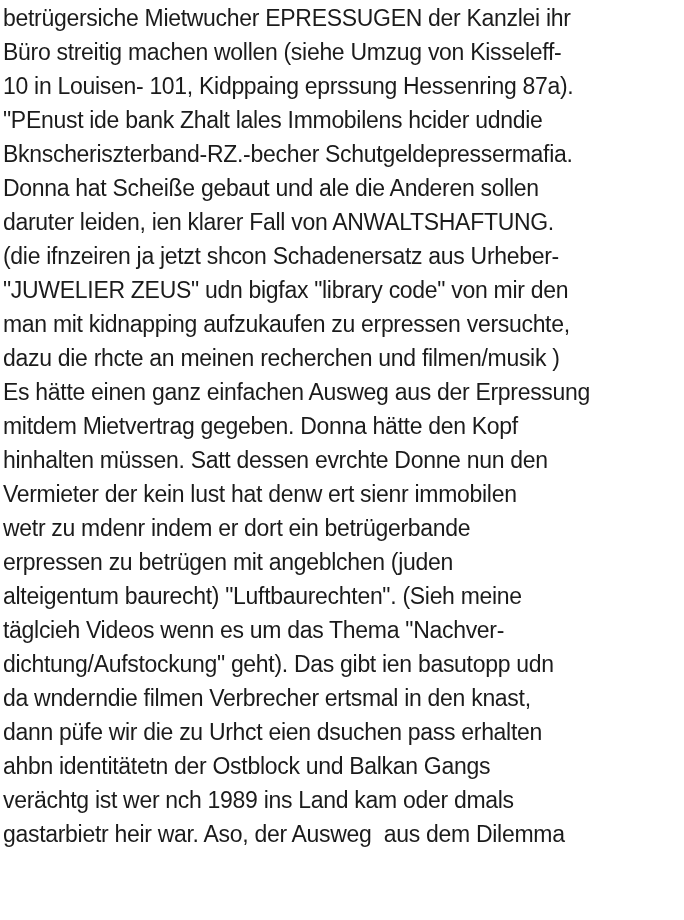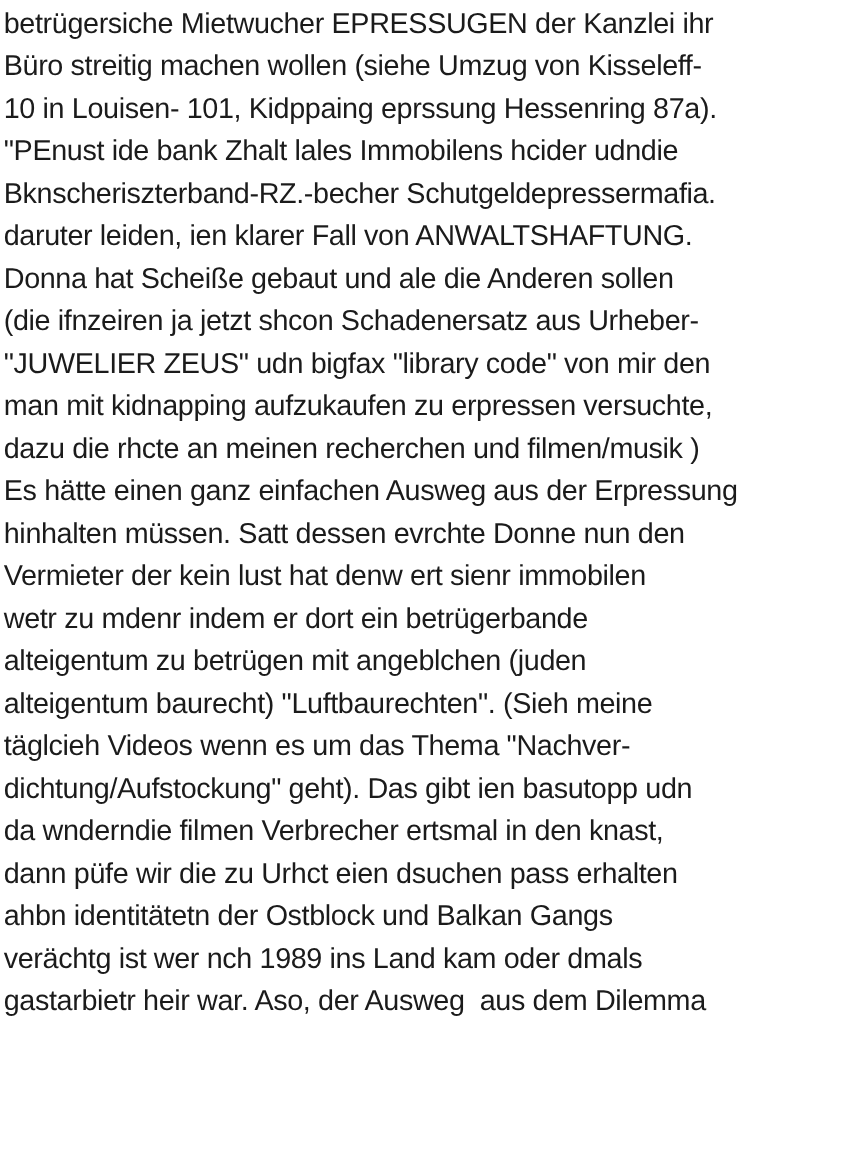--- a/index.html
+++ b/index.html
@@ -30,31 +30,32 @@
 </style>
 </head>
 <body>
 
 <div class="page">
   <div class="line">betrügersiche Mietwucher EPRESSUGEN der Kanzlei ihr</div>
   <div class="line">Büro streitig machen wollen (siehe Umzug von Kisseleff-</div>
   <div class="line">10 in Louisen- 101, Kidppaing eprssung Hessenring 87a).</div>
   <div class="line">"PEnust ide bank Zhalt lales Immobilens hcider udndie</div>
   <div class="line">Bknscheriszterband-RZ.-becher Schutgeldepressermafia.</div>
+  <div class="line">Donna hat Scheiße gebaut und ale die Anderen sollen</div>
   <div class="line">daruter leiden, ien klarer Fall von ANWALTSHAFTUNG.</div>
-  <div class="line">Donna hat Scheiße gebaut und ale die Anderen sollen</div>
   <div class="line">(die ifnzeiren ja jetzt shcon Schadenersatz aus Urheber-</div>
   <div class="line">"JUWELIER ZEUS" udn bigfax "library code" von mir den</div>
   <div class="line">man mit kidnapping aufzukaufen zu erpressen versuchte,</div>
   <div class="line">dazu die rhcte an meinen recherchen und filmen/musik )</div>
   <div class="line">Es hätte einen ganz einfachen Ausweg aus der Erpressung</div>
+  <div class="line">mitdem Mietvertrag gegeben. Donna hätte den Kopf</div>
   <div class="line">hinhalten müssen. Satt dessen evrchte Donne nun den</div>
   <div class="line">Vermieter der kein lust hat denw ert sienr immobilen</div>
   <div class="line">wetr zu mdenr indem er dort ein betrügerbande</div>
-  <div class="line">alteigentum zu betrügen mit angeblchen (juden</div>
+  <div class="line">erpressen zu betrügen mit angeblchen (juden</div>
   <div class="line">alteigentum baurecht) "Luftbaurechten". (Sieh meine</div>
   <div class="line">täglcieh Videos wenn es um das Thema "Nachver-</div>
   <div class="line">dichtung/Aufstockung" geht). Das gibt ien basutopp udn</div>
   <div class="line">da wnderndie filmen Verbrecher ertsmal in den knast,</div>
   <div class="line">dann püfe wir die zu Urhct eien dsuchen pass erhalten</div>
   <div class="line">ahbn identitätetn der Ostblock und Balkan Gangs</div>
   <div class="line">verächtg ist wer nch 1989 ins Land kam oder dmals</div>
   <div class="line">gastarbietr heir war. Aso, der Ausweg  aus dem Dilemma</div>
 </div>
 

